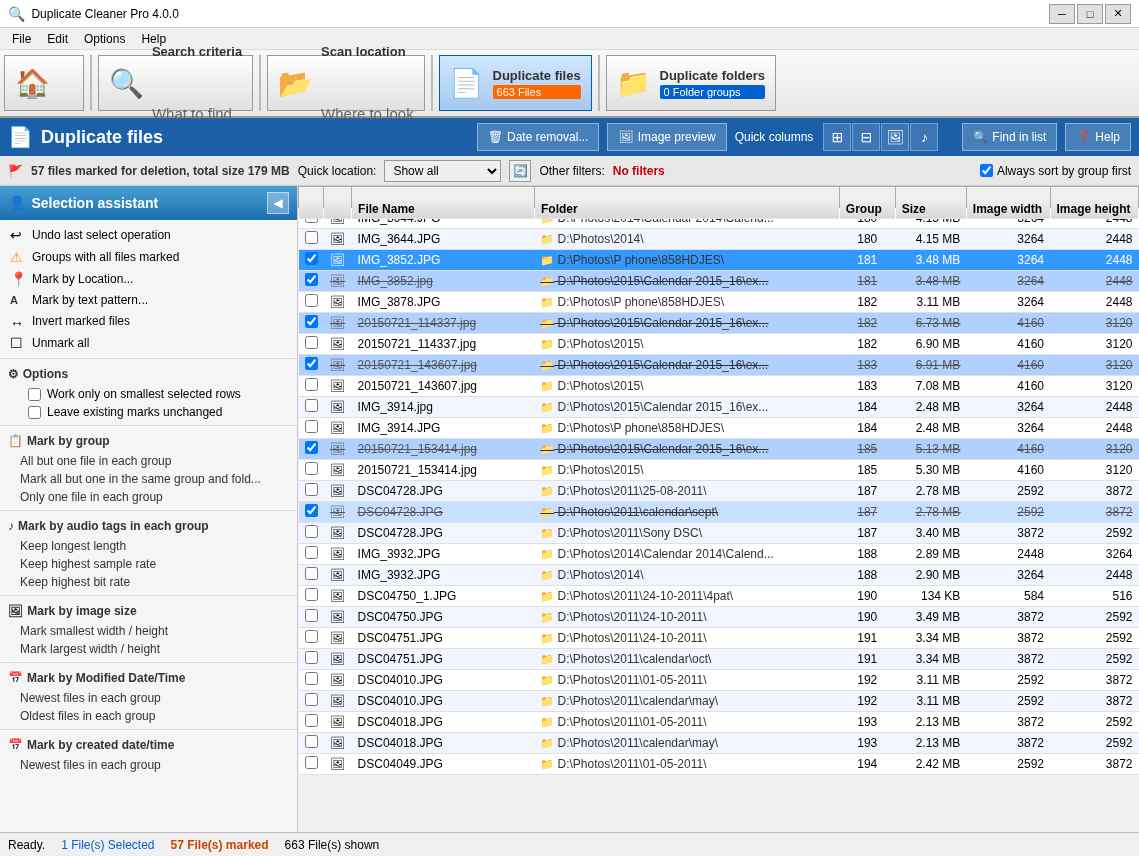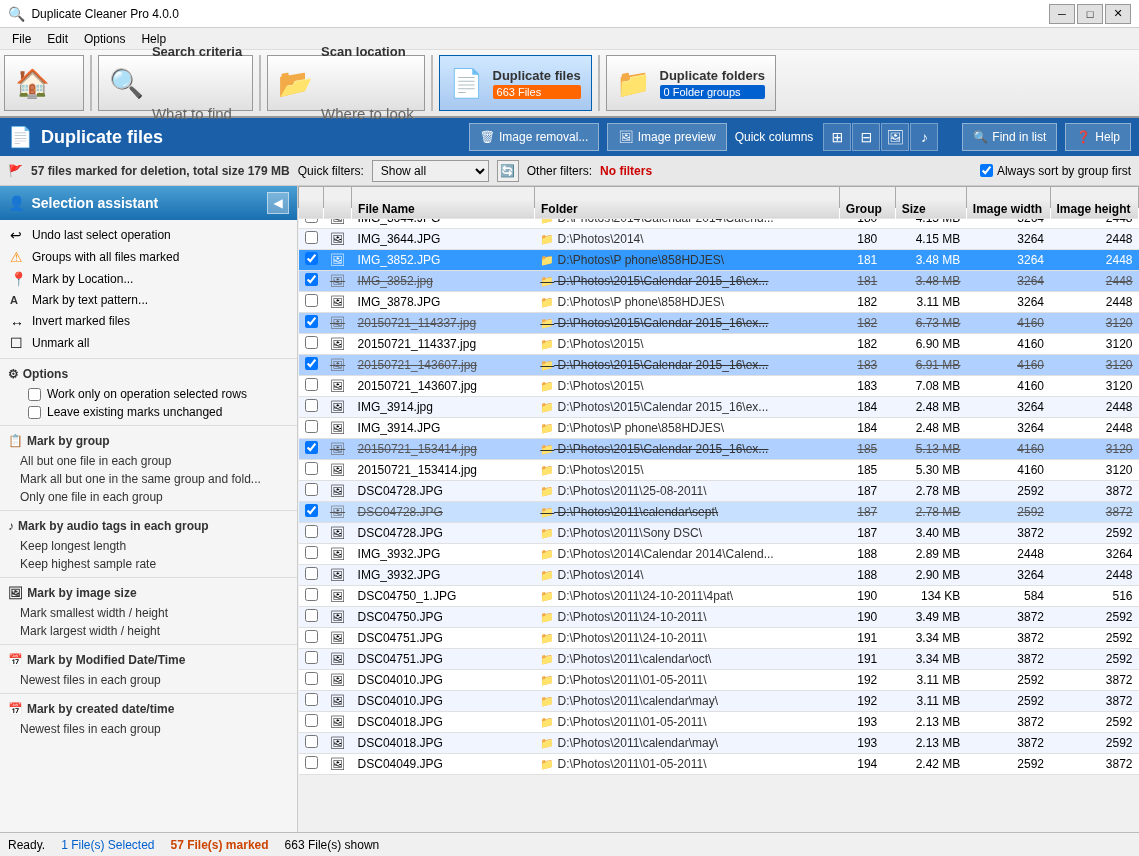--- a/index.html
+++ b/index.html
@@ -145,21 +145,21 @@
 </div>
 
 <div id="secondary-toolbar">
   <span style="font-size:20px; color:#90c8f0;">📄</span>
   <span class="sec-title">
     <span>Duplicate files</span>
   </span>
   <span style="flex:1"></span>
   <div class="sec-btn">
     <span>🗑</span>
-    <span>Image removal...</span>
+    <span>Date removal...</span>
   </div>
   <div class="sec-btn">
     <span>🖼</span>
     <span>Image preview</span>
   </div>
   <span style="color:#fff; font-size:12px; margin-right:2px;">Quick columns</span>
   <div class="quick-cols-group">
     <div class="sec-icon-btn">⊞</div>
     <div class="sec-icon-btn">⊟</div>
     <div class="sec-icon-btn">🖼</div>
@@ -172,21 +172,21 @@
   </div>
   <div class="sec-btn">
     <span>❓</span>
     <span>Help</span>
   </div>
 </div>
 
 <div id="filterbar">
   <span style="color:#1a5fa8;">🚩</span>
   <span style="font-size:12px; font-weight:bold; color:#333;">57 files marked for deletion, total size 179 MB</span>
-  <span style="font-size:12px;">Quick filters:</span>
+  <span style="font-size:12px;">Quick location:</span>
   <select style="padding:2px 4px; border:1px solid #999; font-size:12px; height:22px;">
     <option>Show all</option>
     <option>Show marked</option>
     <option>Show unmarked</option>
   </select>
   <div class="filter-refresh">🔄</div>
   <span style="font-size:12px;">Other filters:</span>
   <span class="no-filter">No filters</span>
   <span style="flex:1;"></span>
   <div class="always-sort">
@@ -230,54 +230,56 @@
         <span class="panel-item-icon">☐</span>
         <span>Unmark all</span>
       </div>
       <div class="panel-divider"></div>
       <div class="panel-section">
         <span>⚙</span>
         <span>Options</span>
       </div>
       <div class="panel-checkbox-item">
         <input type="checkbox" style="">
-        <span>Work only on operation selected rows</span>
+        <span>Work only on smallest selected rows</span>
       </div>
       <div class="panel-checkbox-item">
         <input type="checkbox" style="">
         <span>Leave existing marks unchanged</span>
       </div>
       <div class="panel-divider"></div>
       <div class="panel-section">
         <span>📋</span>
         <span>Mark by group</span>
       </div>
       <div class="panel-sub-item">All but one file in each group</div>
       <div class="panel-sub-item">Mark all but one in the same group and fold...</div>
       <div class="panel-sub-item">Only one file in each group</div>
       <div class="panel-divider"></div>
       <div class="panel-section">
         <span>♪</span>
         <span>Mark by audio tags in each group</span>
       </div>
       <div class="panel-sub-item">Keep longest length</div>
       <div class="panel-sub-item">Keep highest sample rate</div>
+      <div class="panel-sub-item">Keep highest bit rate</div>
       <div class="panel-divider"></div>
       <div class="panel-section">
         <span>🖼</span>
         <span>Mark by image size</span>
       </div>
       <div class="panel-sub-item">Mark smallest width / height</div>
       <div class="panel-sub-item">Mark largest width / height</div>
       <div class="panel-divider"></div>
       <div class="panel-section">
         <span>📅</span>
         <span>Mark by Modified Date/Time</span>
       </div>
       <div class="panel-sub-item">Newest files in each group</div>
+      <div class="panel-sub-item">Oldest files in each group</div>
       <div class="panel-divider"></div>
       <div class="panel-section">
         <span>📅</span>
         <span>Mark by created date/time</span>
       </div>
       <div class="panel-sub-item">Newest files in each group</div>
     </div>
   </div>
 
   <div id="right-panel">

